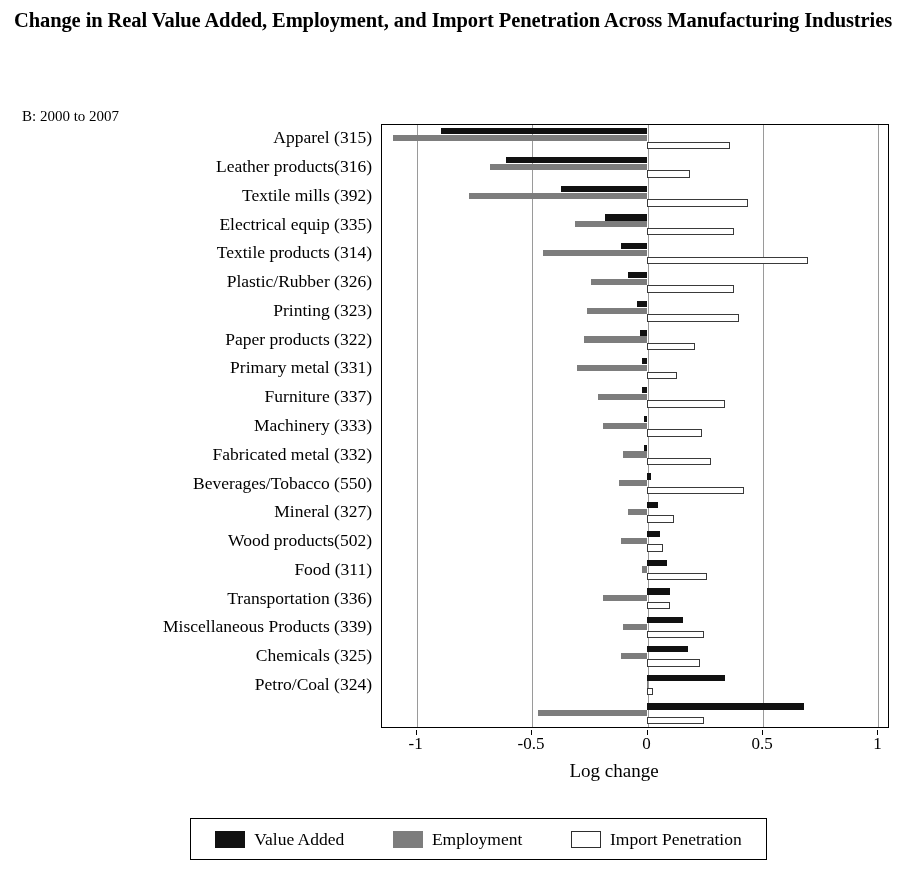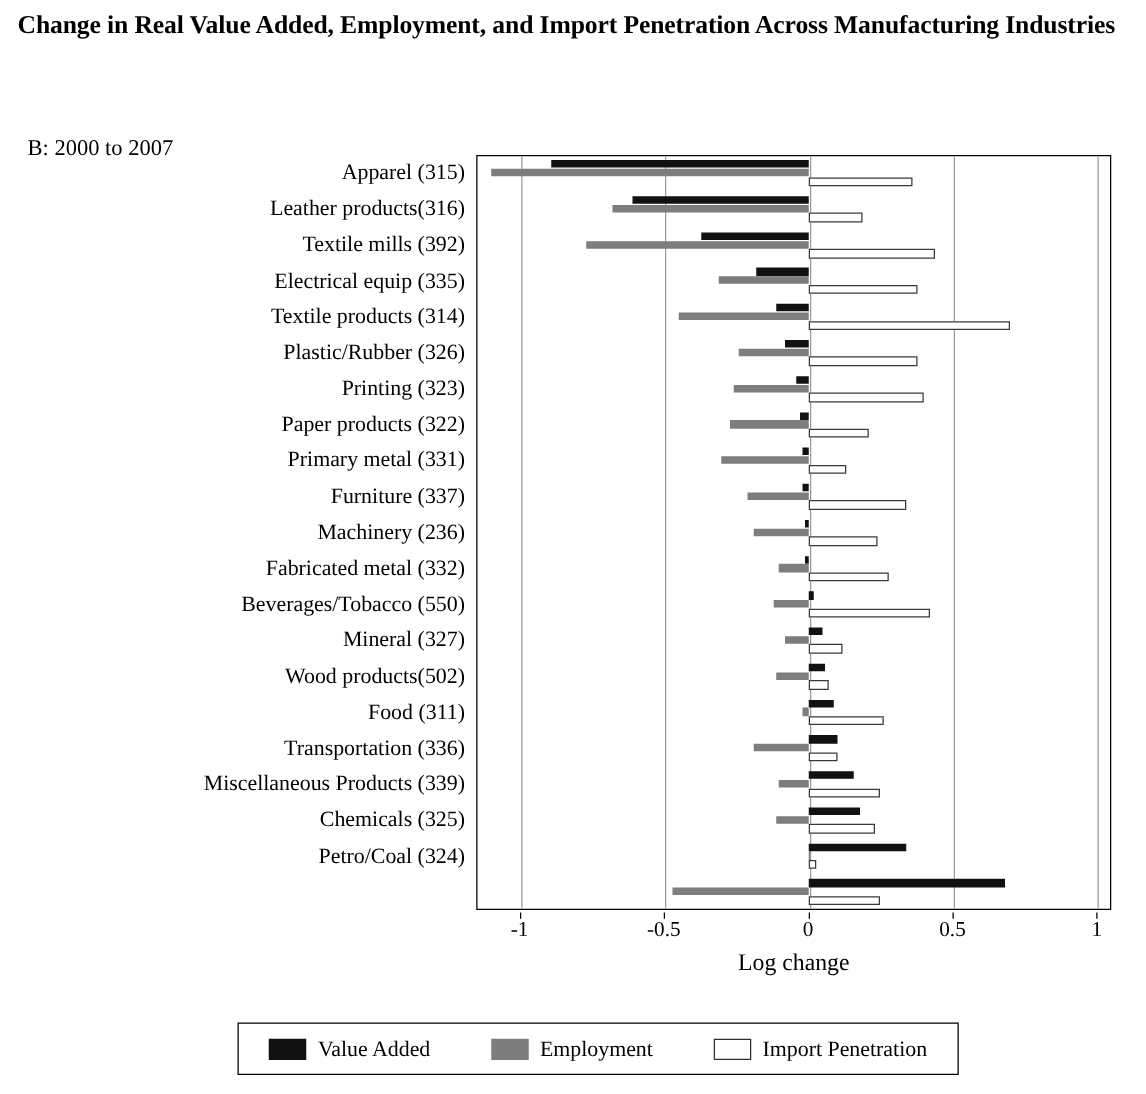--- a/index.html
+++ b/index.html
@@ -23,21 +23,21 @@
     font-family: "Liberation Serif", serif;
     font-weight: bold;
     font-size: 20.5px;
     line-height: 1.42;
     letter-spacing: -0.1px;
   }
   #panel-label {
     position: absolute;
     left: 22px;
     top: 108px;
-    font-size: 18px;
+    font-size: 15px;
     font-family: "Liberation Serif", serif;
   }
 
   
   #plot-wrap {
     position: absolute;
     left: 0;
     top: 0;
     width: 917px;
     height: 875px;
@@ -116,21 +116,21 @@
   }
   .tickmark {
     position: absolute;
     top: 0;
     width: 1px;
     height: 5px;
     background: #000;
   }
   #xaxis-title {
     position: absolute;
-    left: 381px;
+    left: 360px;
     width: 508px;
     top: 760px;
     text-align: center;
     font-size: 19px;
     font-family: "Liberation Serif", serif;
   }
 
   #legend {
     position: absolute;
     left: 190px;
@@ -179,21 +179,21 @@
       <div class="ylabel" style="top: 5.38095px;">Apparel (315)</div>
       <div class="ylabel" style="top: 34.1429px;">Leather products(316)</div>
       <div class="ylabel" style="top: 62.9048px;">Textile mills (392)</div>
       <div class="ylabel" style="top: 91.6667px;">Electrical equip (335)</div>
       <div class="ylabel" style="top: 120.429px;">Textile products (314)</div>
       <div class="ylabel" style="top: 149.19px;">Plastic/Rubber (326)</div>
       <div class="ylabel" style="top: 177.952px;">Printing (323)</div>
       <div class="ylabel" style="top: 206.714px;">Paper products (322)</div>
       <div class="ylabel" style="top: 235.476px;">Primary metal (331)</div>
       <div class="ylabel" style="top: 264.238px;">Furniture (337)</div>
-      <div class="ylabel" style="top: 293px;">Machinery (236)</div>
+      <div class="ylabel" style="top: 293px;">Machinery (333)</div>
       <div class="ylabel" style="top: 321.762px;">Fabricated metal (332)</div>
       <div class="ylabel" style="top: 350.524px;">Beverages/Tobacco  (550)</div>
       <div class="ylabel" style="top: 379.286px;">Mineral (327)</div>
       <div class="ylabel" style="top: 408.048px;">Wood products(502)</div>
       <div class="ylabel" style="top: 436.81px;">Food (311)</div>
       <div class="ylabel" style="top: 465.571px;">Transportation (336)</div>
       <div class="ylabel" style="top: 494.333px;">Miscellaneous Products (339)</div>
       <div class="ylabel" style="top: 523.095px;">Chemicals (325)</div>
       <div class="ylabel" style="top: 551.857px;">Petro/Coal (324)</div>
     </div>

